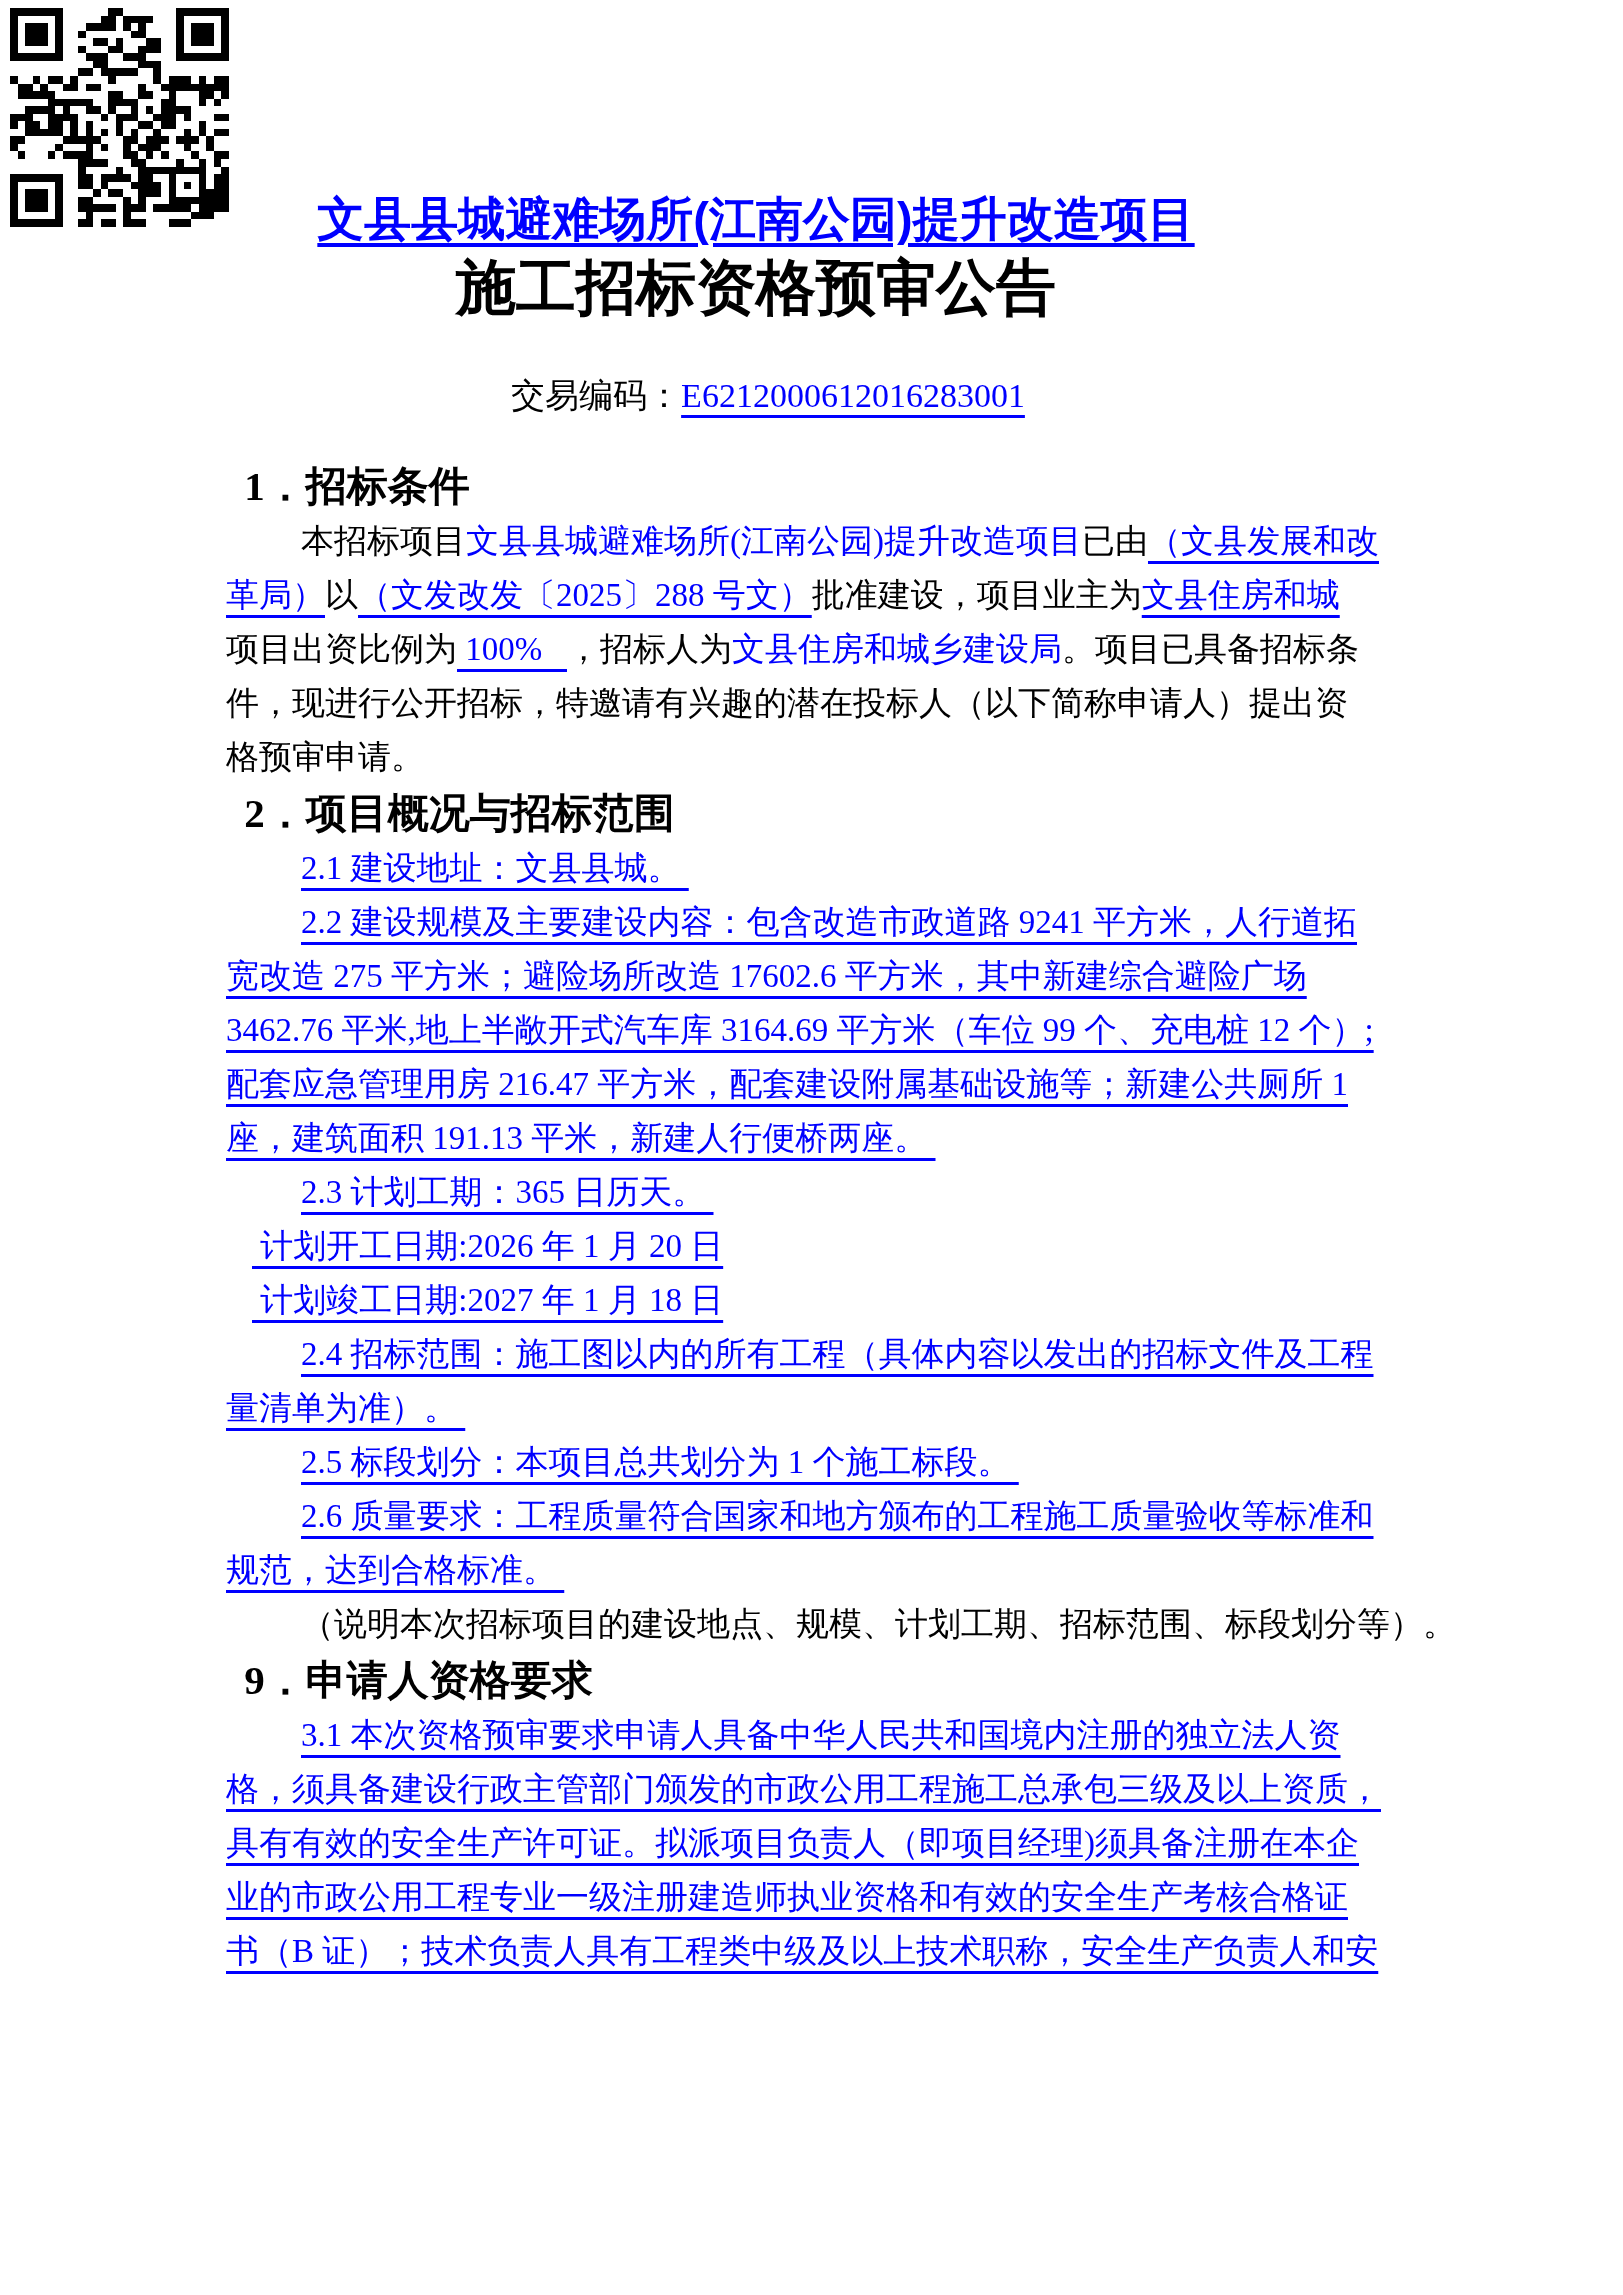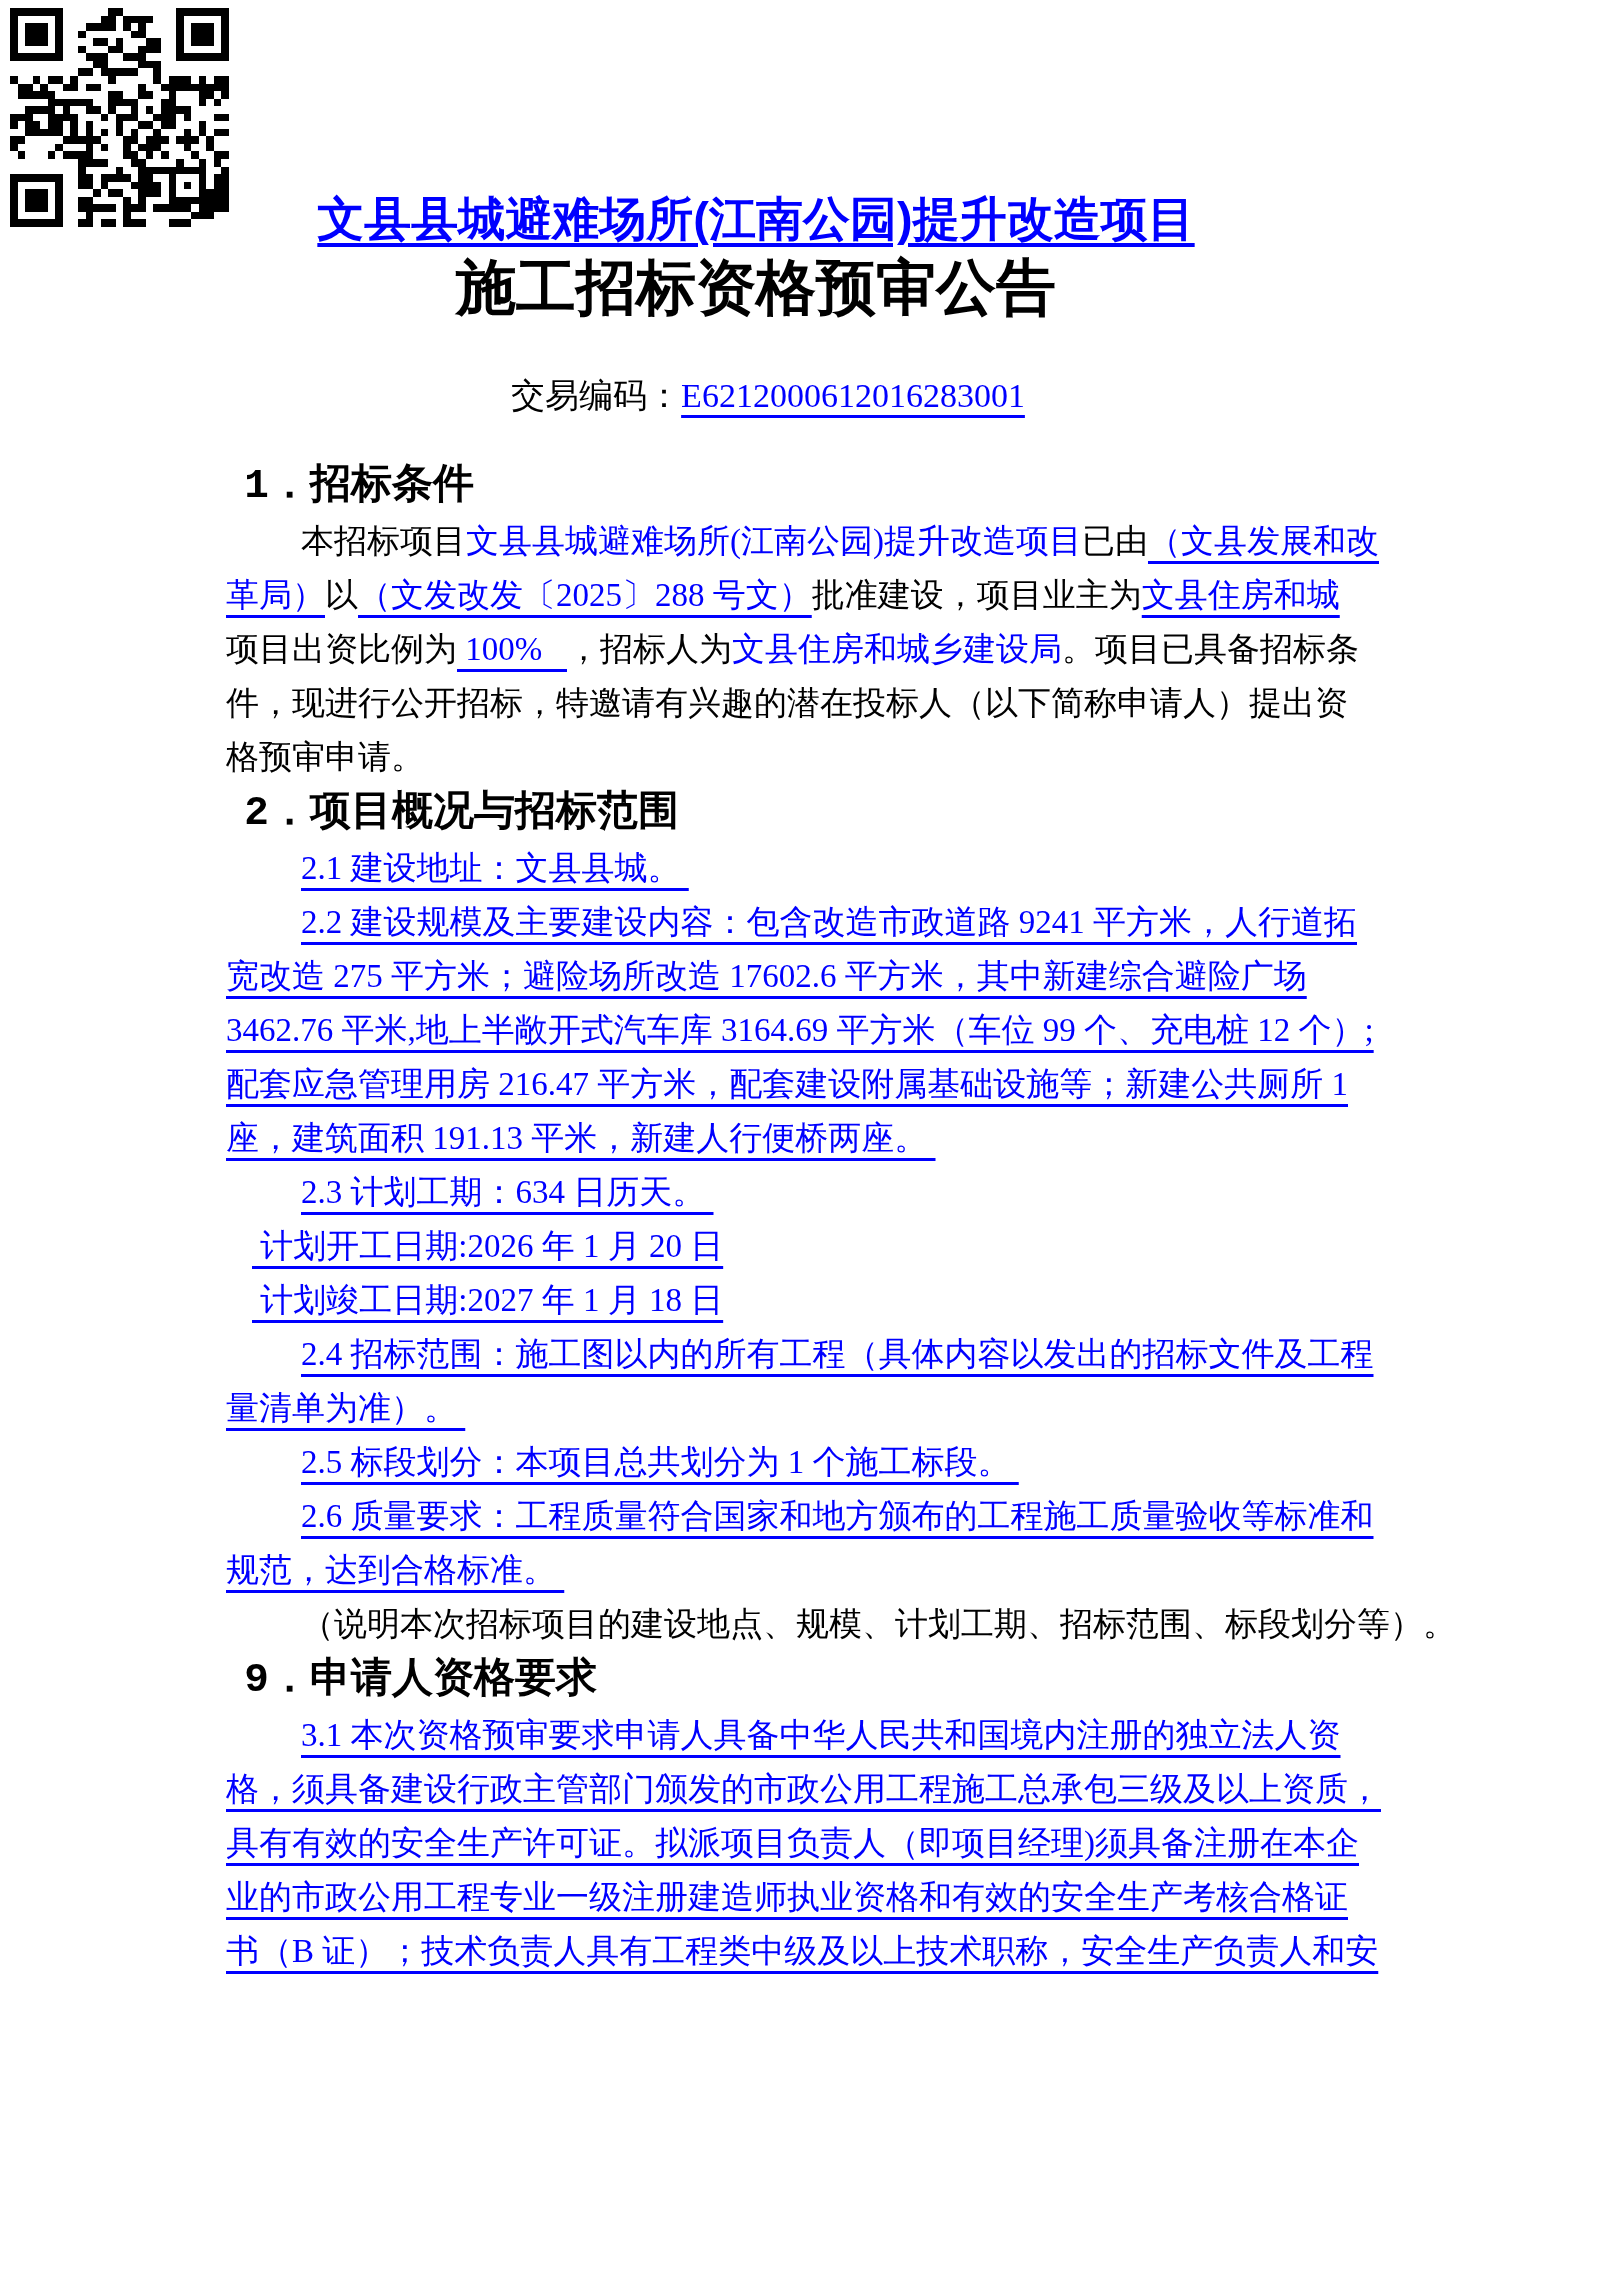--- a/index.html
+++ b/index.html
@@ -27,21 +27,21 @@
     font-size:34px; line-height:48px; white-space:pre;margin-left:12px;
   }
   .codeline .lbl { color:var(--ink); }
   .codeline .val {
     color:var(--blue); text-decoration:underline;
     text-decoration-thickness:2.6px; text-underline-offset:7.9px;
   }
 
   .content { position:absolute; left:226px; top:458px; width:1175px; }
   .heading {
-    font-family:Liberation Mono, monospace; font-weight:bold;
+    font-family:Liberation Serif, serif; font-weight:bold;
     font-size:41px; line-height:56px; color:var(--ink);
     padding-left:18.3px; white-space:pre;
   }
   .heading:not(:first-child) { margin-top:1px; }
   .bodyline { font-size:33px; line-height:54px; white-space:pre; color:var(--ink); }
   .ind1 { padding-left:26px; }
   .ind2 { padding-left:75px; }
   .s-k { color:var(--ink); }
   .s-b { color:var(--blue); }
   .s-u {
@@ -374,21 +374,21 @@
       <div class="bodyline"><span class="s-k">项目出资比例为</span><span class="s-u"> 100%   </span><span class="s-k">，招标人为</span><span class="s-b">文县住房和城乡建设局</span><span class="s-k">。项目已具备招标条</span></div>
       <div class="bodyline"><span class="s-k">件，现进行公开招标，特邀请有兴趣的潜在投标人（以下简称申请人）提出资</span></div>
       <div class="bodyline"><span class="s-k">格预审申请。</span></div>
       <div class="heading">2．项目概况与招标范围</div>
       <div class="bodyline ind2"><span class="s-u">2.1 建设地址：文县县城。 </span></div>
       <div class="bodyline ind2"><span class="s-u">2.2 建设规模及主要建设内容：包含改造市政道路 9241 平方米，人行道拓</span></div>
       <div class="bodyline"><span class="s-u">宽改造 275 平方米；避险场所改造 17602.6 平方米，其中新建综合避险广场</span></div>
       <div class="bodyline"><span class="s-u">3462.76 平米,地上半敞开式汽车库 3164.69 平方米（车位 99 个、充电桩 12 个）;</span></div>
       <div class="bodyline"><span class="s-u">配套应急管理用房 216.47 平方米，配套建设附属基础设施等；新建公共厕所 1</span></div>
       <div class="bodyline"><span class="s-u">座，建筑面积 191.13 平米，新建人行便桥两座。 </span></div>
-      <div class="bodyline ind2"><span class="s-u">2.3 计划工期：634 日历天。 </span></div>
+      <div class="bodyline ind2"><span class="s-u">2.3 计划工期：365 日历天。 </span></div>
       <div class="bodyline ind1"><span class="s-u"> 计划开工日期:2026 年 1 月 20 日</span></div>
       <div class="bodyline ind1"><span class="s-u"> 计划竣工日期:2027 年 1 月 18 日</span></div>
       <div class="bodyline ind2"><span class="s-u">2.4 招标范围：施工图以内的所有工程（具体内容以发出的招标文件及工程</span></div>
       <div class="bodyline"><span class="s-u">量清单为准）。 </span></div>
       <div class="bodyline ind2"><span class="s-u">2.5 标段划分：本项目总共划分为 1 个施工标段。 </span></div>
       <div class="bodyline ind2"><span class="s-u">2.6 质量要求：工程质量符合国家和地方颁布的工程施工质量验收等标准和</span></div>
       <div class="bodyline"><span class="s-u">规范，达到合格标准。 </span></div>
       <div class="bodyline ind2"><span class="s-k">（说明本次招标项目的建设地点、规模、计划工期、招标范围、标段划分等）。</span></div>
       <div class="heading">9．申请人资格要求</div>
       <div class="bodyline ind2"><span class="s-u">3.1 本次资格预审要求申请人具备中华人民共和国境内注册的独立法人资</span></div>

